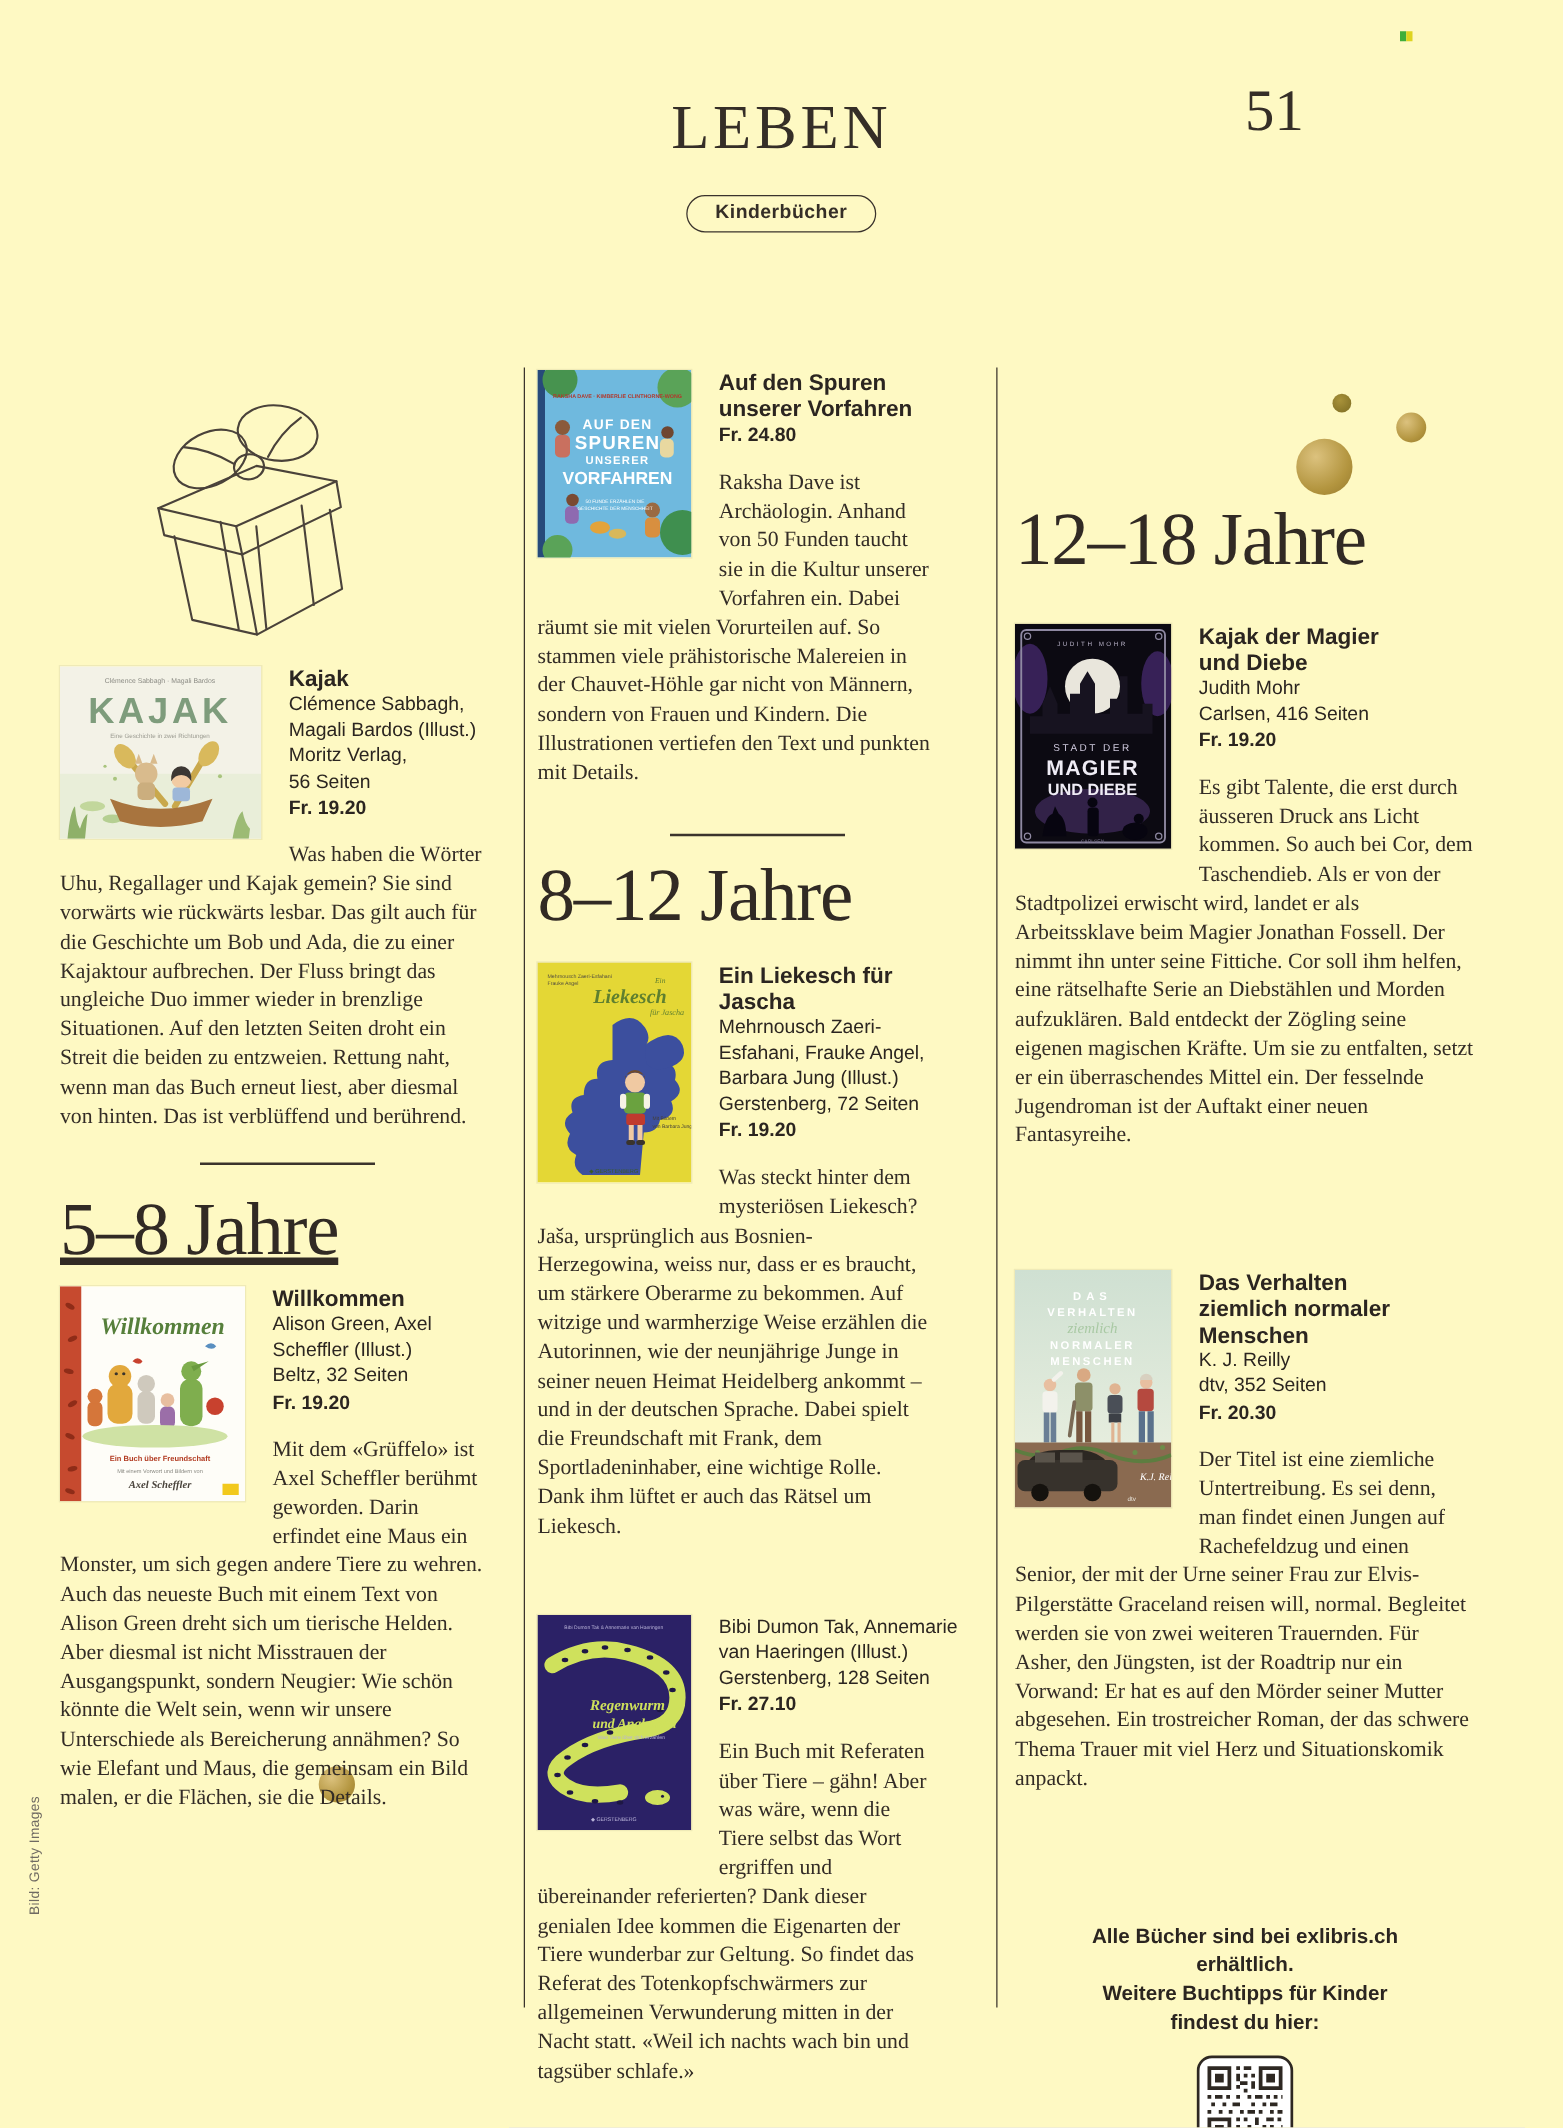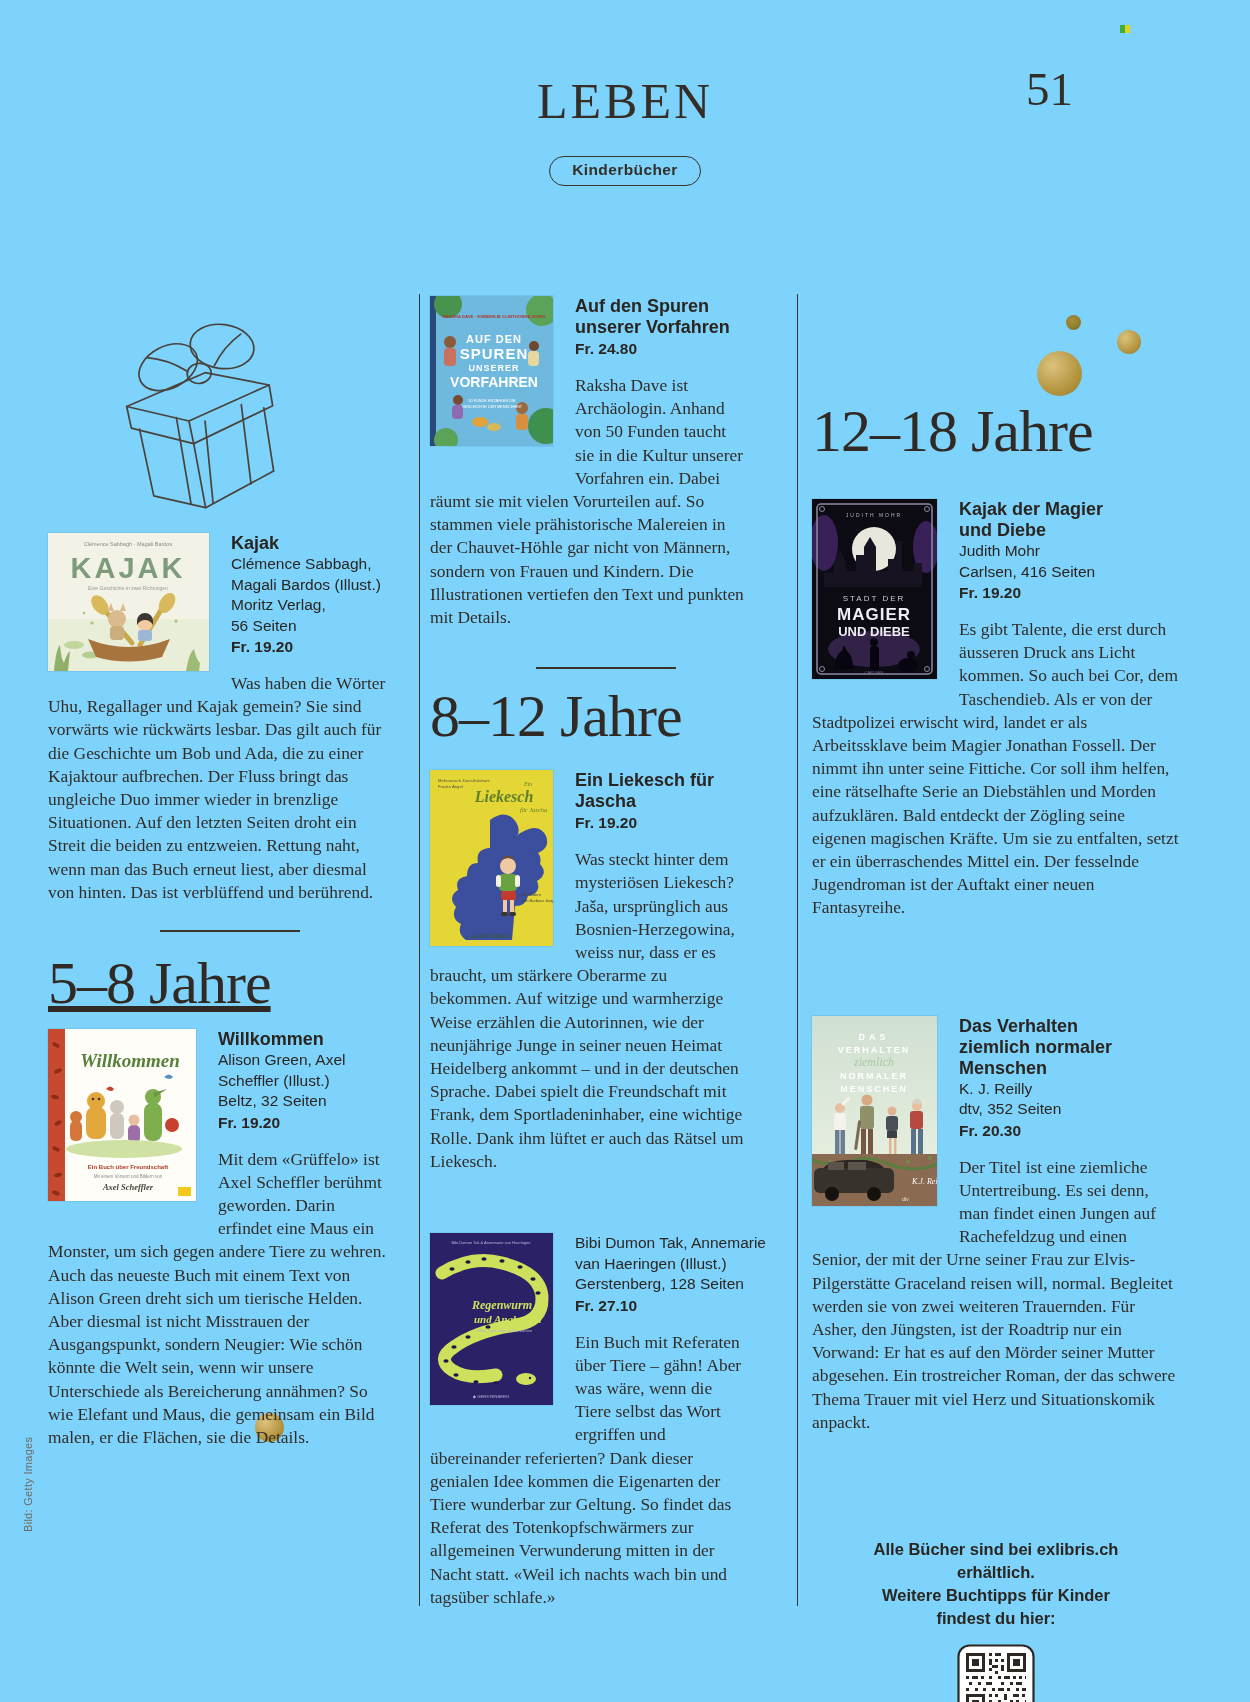--- a/index.html
+++ b/index.html
@@ -1,23 +1,23 @@
 <!DOCTYPE html>
 <html lang="de"><head>
 <meta charset="utf-8">
 <style>
   html,body{margin:0;padding:0;background:#e8e6e0;}
-  .page{position:relative;width:1250px;height:1702px;margin:0 auto;background:#7dd3fc;overflow:hidden;
+  .page{position:relative;width:1250px;height:1702px;margin:0 auto;background:#fef9c3;overflow:hidden;
         font-family:"Liberation Serif","DejaVu Serif",serif;color:#332c26;}
   
   .masthead{position:absolute;top:76px;left:0;width:1250px;text-align:center;}
   .masthead h1{margin:0;font-size:50px;font-weight:400;letter-spacing:3px;color:#352e27;line-height:1;}
   .tag-pill{display:inline-block;margin-top:12px;padding:4px 22px 6px;border:1.7px solid #3a332c;border-radius:22px;
         font-family:"Liberation Sans","DejaVu Sans",sans-serif;font-weight:700;font-size:15.5px;color:#352e27;letter-spacing:.4px;}
-  .page-number{position:absolute;left:1026px;top:62px;font-size:47px;color:#352e27;}
+  .page-number{position:absolute;left:996px;top:62px;font-size:47px;color:#352e27;}
   .corner-mark{position:absolute;left:1120px;top:25px;width:10px;height:8px;display:flex;}
   .corner-mark i{flex:1;}
   
   .gold-dot{position:absolute;border-radius:50%;background:radial-gradient(circle at 35% 32%,#dcc27e,#b3953f 62%,#95792c);}
   .gd-small{left:1066px;top:315px;width:15px;height:15px;background:radial-gradient(circle at 40% 35%,#a8923a,#7d6c22);}
   .gd-mid{left:1117px;top:330px;width:24px;height:24px;}
   .gd-large{left:1037px;top:351px;width:45px;height:45px;}
   .gd-bottom{left:255px;top:1413px;width:29px;height:29px;}
   .giftbox{position:absolute;left:92px;top:298px;}
   .credit{position:absolute;left:22px;top:1376px;height:156px;
@@ -262,20 +262,24 @@
           <rect x="71" y="142" width="7" height="4" rx="2" fill="#3a342c"></rect>
           <rect x="79" y="142" width="7" height="4" rx="2" fill="#3a342c"></rect>
           <text x="92" y="126" font-size="4" fill="#44403a" font-family="sans-serif">Mit Bildern</text>
           <text x="92" y="132" font-size="4" fill="#44403a" font-family="sans-serif">von Barbara Jung</text>
           <text x="61" y="168" font-size="4.5" fill="#3a5a2a" text-anchor="middle" font-family="sans-serif">◆ GERSTENBERG</text>
         </svg>
       </div>
       <header>
         <h3 class="booktitle">Ein Liekesch für
 Jascha</h3>
+        <div class="bookmeta">Mehrnousch Zaeri-
+Esfahani, Frauke Angel,
+Barbara Jung (Illust.)
+Gerstenberg, 72 Seiten</div>
         <div class="bookprice">Fr. 19.20</div>
       </header>
       <p class="bookbody">Was steckt hinter dem mysteriösen Liekesch? Jaša, ursprünglich aus Bosnien-Herzegowina, weiss nur, dass er es braucht, um stärkere Oberarme zu bekommen. Auf witzige und warmherzige Weise erzählen die Autorinnen, wie der neunjährige Junge in seiner neuen Heimat Heidelberg ankommt – und in der deutschen Sprache. Dabei spielt die Freundschaft mit Frank, dem Sportladeninhaber, eine wichtige Rolle. Dank ihm lüftet er auch das Rätsel um Liekesch.</p>
     </article>
 
     <article class="book b-regenwurm">
       <div class="cover c-regenwurm">
         <svg width="123" height="172" viewBox="0 0 123 172">
           <rect width="123" height="172" fill="#2b2166"></rect>
           <text x="61" y="11" font-size="4" fill="#b9b3d8" text-anchor="middle" font-family="sans-serif">Bibi Dumon Tak &amp; Annemarie van Haeringen</text>

